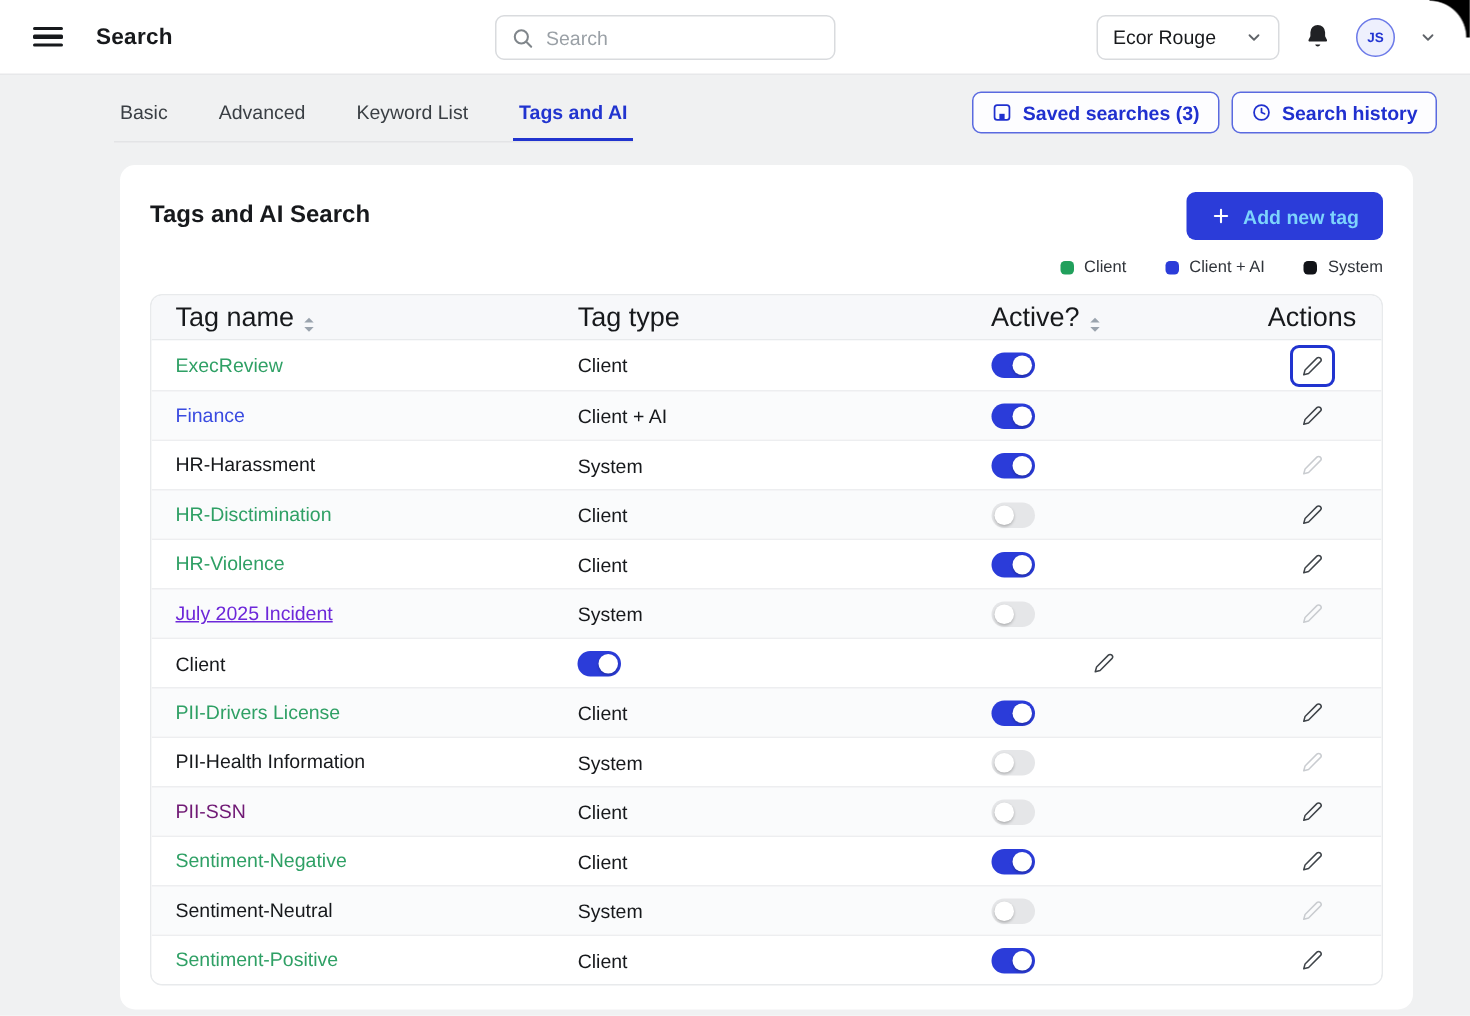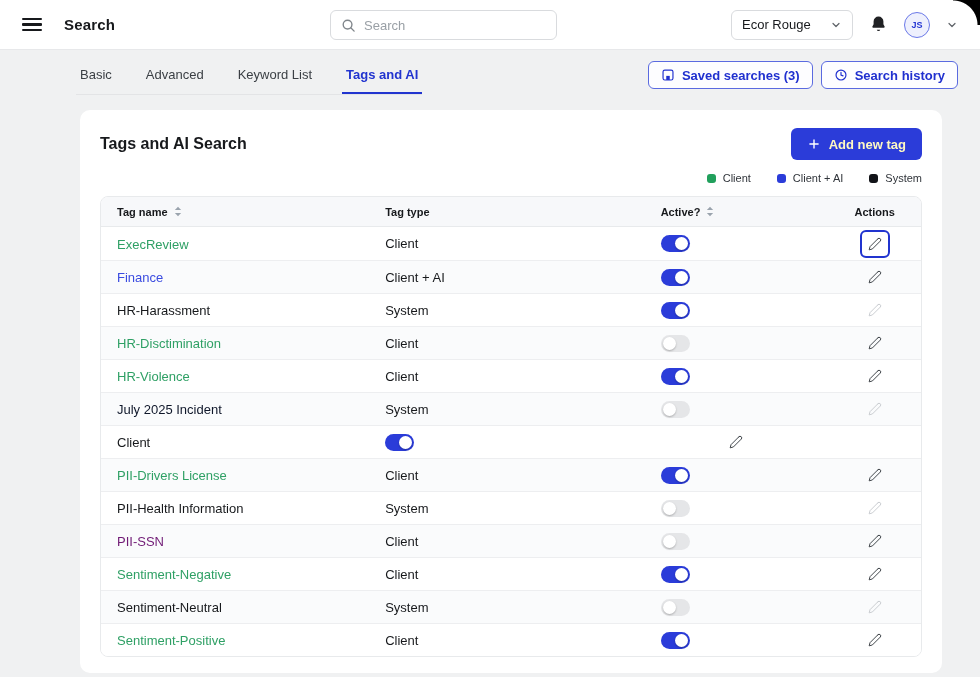--- a/index.html
+++ b/index.html
@@ -40,34 +40,34 @@
   .top-actions { display:flex; gap:8px; }
   .btn-outline { height:28px; display:flex; align-items:center; gap:7px; padding:0 12px;
                  border:1px solid #5a6ae0; border-radius:6px; background:#fdfdff;
                  color:#2030cf; font-size:13px; font-weight:700; cursor:pointer; }
 
   
   .card { margin-top:15px; margin-right:16px; background:#fff; border-radius:10px; padding:18px 20px 16px; }
   .card-head { display:flex; align-items:center; justify-content:space-between; }
   .card-title { font-size:16px; font-weight:700; }
   .btn-primary { height:32px; display:flex; align-items:center; gap:8px; padding:0 16px;
-                 background:#2b3cd9; color:#fef9c3; border:none; border-radius:6px;
+                 background:#2b3cd9; color:#7dd3fc; border:none; border-radius:6px;
                  font-size:13px; font-weight:700; cursor:pointer; font-family:"Liberation Sans", sans-serif; }
   .legend { display:flex; justify-content:flex-end; gap:26px; margin-top:12px; }
   .legend-item { display:flex; align-items:center; gap:7px; font-size:11px; color:#30343a; }
   .dot { width:9px; height:9px; border-radius:3px; }
   .dot-client { background:#21a05c; }
   .dot-clientai { background:#2b3cd9; }
   .dot-system { background:#111318; }
 
   
   .table { margin-top:12px; border:1px solid #e8eaec; border-radius:8px; overflow:hidden; }
   .thead, .trow { display:grid; grid-template-columns:32.7% 33.6% 22.4% auto; align-items:center; }
   .thead { background:#f7f8fa; height:30px; border-bottom:1px solid #e8eaec; }
-  .th { font-size:11px; font-weight:700; display:flex; align-items:center; gap:6px; }
+  .th { font-size:18px; font-weight:400; display:flex; align-items:flex-end; gap:6px; }
   .td, .th { padding-left:16px; }
   .th.actions, .td.actions { display:flex; justify-content:center; padding-left:0; }
   .trow { height:33px; background:#fff; border-top:1px solid #edeef0; }
   .trow:first-child { border-top:none; }
   .trow.alt { background:#fafbfc; }
   .tag-link { font-size:13px; text-decoration:none; cursor:pointer;text-align:right; }
   .td.type { font-size:13px; color:#17191c; }
 
   .toggle { width:29px; height:17px; border-radius:9px; position:relative; cursor:pointer; }
   .toggle.on  { background:#2b3cd9; }
@@ -293,21 +293,21 @@
     <div class="td actions">
       <span class="editwrap">
         <svg width="14" height="14" viewBox="0 0 24 24" fill="none" stroke-width="1.7" stroke-linecap="round" stroke-linejoin="round">
           <path d="M17 3a2.828 2.828 0 1 1 4 4L7.5 20.5 2 22l1.5-5.5L17 3z"></path>
         </svg>
       </span>
     </div>
   </div>
 
   <div class="trow alt">
-    <div class="td name"><a class="tag-link" style="color: #0f172a;">July 2025 Incident</a></div>
+    <div class="td name"><a class="tag-link" style="color: #6d28d9; text-decoration: underline;">July 2025 Incident</a></div>
     <div class="td type">System</div>
     <div class="td active-cell">
       <div class="toggle off">
                 <div class="knob"></div>
               </div>
     </div>
     <div class="td actions">
       <span class="editwrap disabled">
         <svg width="14" height="14" viewBox="0 0 24 24" fill="none" stroke-width="1.7" stroke-linecap="round" stroke-linejoin="round">
           <path d="M17 3a2.828 2.828 0 1 1 4 4L7.5 20.5 2 22l1.5-5.5L17 3z"></path>

